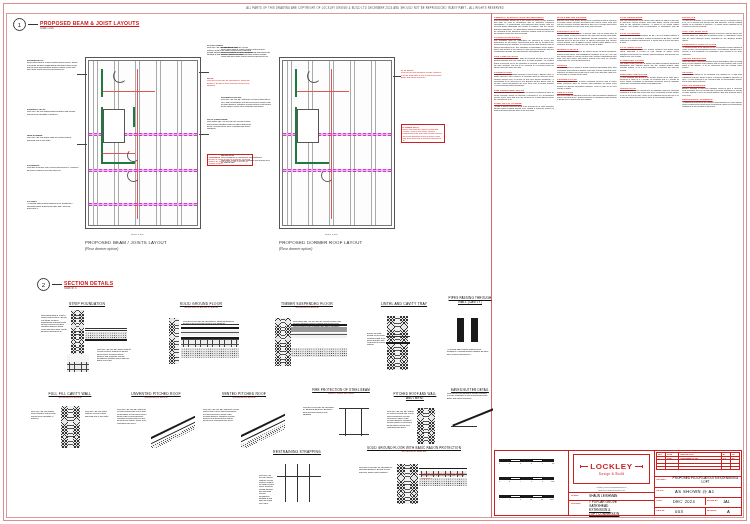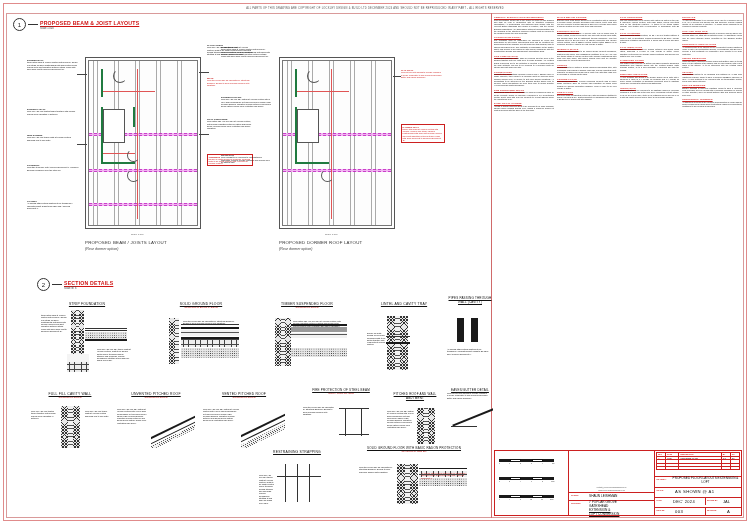--- a/index.html
+++ b/index.html
@@ -675,20 +675,28 @@
         <div class="bar-tick" style="left:0;">0</div>
         <div class="bar-tick" style="left:10px;">4</div>
         <div class="bar-tick" style="left:21px;">8</div>
         <div class="bar-tick" style="left:31px;">12</div>
         <div class="bar-tick" style="left:42px;">16</div>
         <div class="bar-tick" style="left:51px;">20m</div>
       </div>
     </div>
 
     <div class="tb-mid">
+      <div class="logo-wrap">
+        <div class="logo-row">
+          <span class="logo-tick"></span>
+          <span class="logo-name">LOCKLEY</span>
+          <span class="logo-tick r"></span>
+        </div>
+        <div class="logo-sub">Design &amp; Build</div>
+      </div>
       <div class="logo-contact" style="position:absolute; left:3px; right:3px; top:34px;">contact@lockleydesignandbuild.co.uk</div>
       <div class="logo-contact" style="position:absolute; left:3px; right:3px; top:37px;">www.lockleydesignandbuild.co.uk</div>
 
       <div class="hline" style="top:41px;"></div>
       <div style="position:absolute; left:2px; top:43px; font-size:2px; color:#cc2020; font-weight:bold;">CLIENT:</div>
       <div style="position:absolute; left:20px; top:43px; font-size:3.2px; color:#111;">SHAUN LEISHMAN</div>
 
       <div class="hline" style="top:49px;"></div>
       <div style="position:absolute; left:2px; top:51px; font-size:2px; color:#cc2020; font-weight:bold;">PROJECT:</div>
       <div style="position:absolute; left:20px; top:50px; font-size:3.2px; color:#111; white-space:pre-line; line-height:3.8px;">7 POPLAR GROVE

